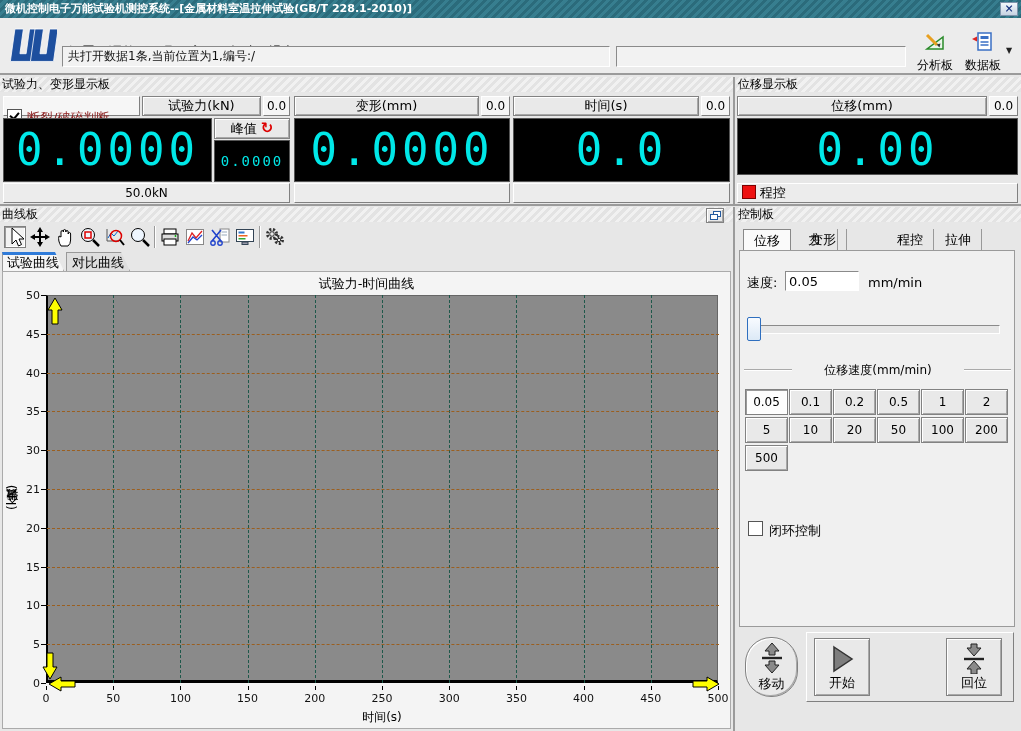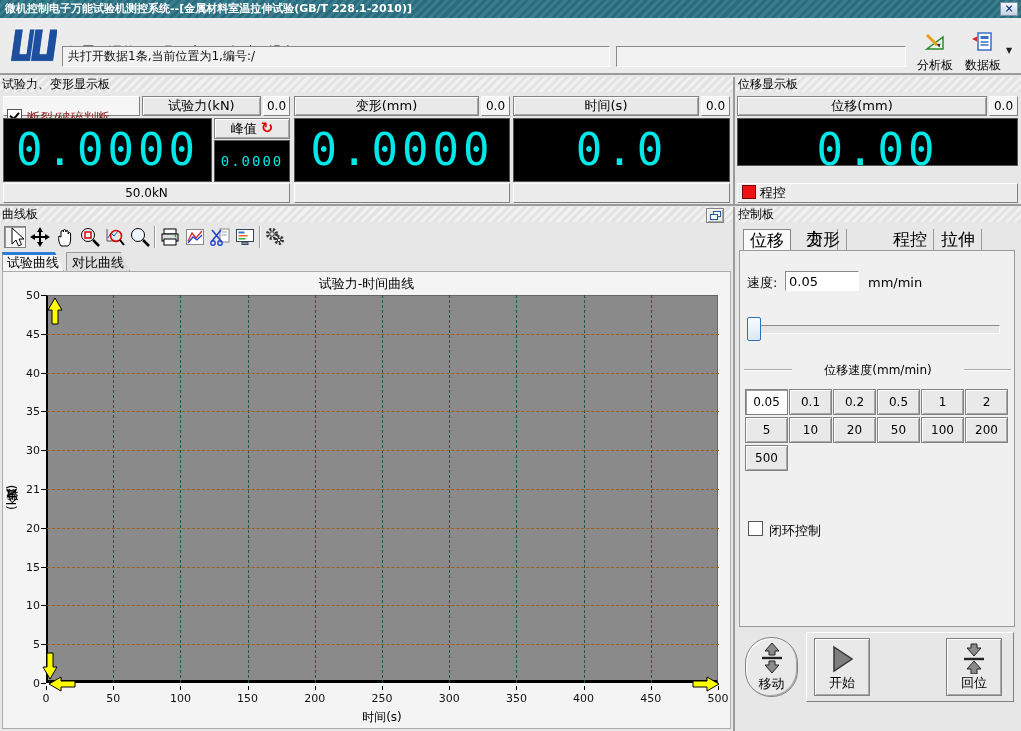--- a/index.html
+++ b/index.html
@@ -40,21 +40,21 @@
   .chartbox{background:#f4f4f4;border:1px solid #aaa;}
   .charttitle{width:100%;text-align:center;font-size:13px;top:3px;left:0;}
   .plot{background:#8a8a8a;border-left:2px solid #000;border-bottom:3px solid #000;border-top:1px solid #666;border-right:1px solid #666;}
   .gl-v{width:0;border-left:1px dashed #1e584a;}
   .gl-h{height:0;border-top:1px dashed #9b5f1f;}
   .tick{background:#000;}
   .ticklbl{font-size:11px;color:#111;text-align:center;}
   .yticklbl{font-size:11px;color:#111;text-align:right;}
   .axislbl{font-size:12px;color:#000;text-align:center;}
   
-  .ktab{height:21px;font-size:17px;text-align:center;line-height:21px;border-right:1px solid #999;color:#000;}
+  .ktab{height:21px;font-size:13px;text-align:center;line-height:21px;border-right:1px solid #999;color:#000;}
   .ktab.active{background:#fafafa;border:1px solid #888;border-bottom:none;font-weight:normal;}
   .cpanel{background:#f0f0f0;border:1px solid #9a9a9a;}
   .spd{font-size:12px;text-align:center;line-height:24px;}
   .spd.active{background:#fdfdfd;}
   .grpline{height:1px;background:#aaa;box-shadow:0 1px 0 #fff;}
   .grptitle{font-size:12px;text-align:center;}
   .motbtn{display:flex;flex-direction:column;align-items:center;justify-content:space-between;padding:4px 0 3px 0;font-size:13px;}
   .motbtn.active{background:#57c9ee;}
   .slider-track{background:#e6e6e6;border:1px solid;border-color:#8a8a8a #fff #fff #8a8a8a;}
   .slider-thumb{background:linear-gradient(#f8fbff,#dce9f6);border:1px solid #2f6fbf;border-radius:2px;}
@@ -130,21 +130,21 @@
   <div class="abs lcd lcd-big" style="left:294px;top:118px;width:216px;height:64px;">0.0000</div>
   <div class="abs rais footerbar" style="left:294px;top:183px;width:216px;height:20px;"></div>
 
   <div class="abs btn3d paneltitle" style="left:513px;top:96px;width:186px;height:20px;">时间(s)</div>
   <div class="abs rais smallval" style="left:701px;top:96px;width:29px;height:20px;">0.0</div>
   <div class="abs lcd lcd-big" style="left:513px;top:118px;width:217px;height:64px;">0.0</div>
   <div class="abs rais footerbar" style="left:513px;top:183px;width:217px;height:20px;"></div>
 
   <div class="abs btn3d paneltitle" style="left:737px;top:96px;width:250px;height:20px;">位移(mm)</div>
   <div class="abs rais smallval" style="left:989px;top:96px;width:29px;height:20px;">0.0</div>
-  <div class="abs lcd lcd-big" style="left:737px;top:118px;width:281px;height:48px;">0.00</div>
+  <div class="abs lcd lcd-big" style="left:737px;top:118px;width:281px;height:57px;">0.00</div>
   <div class="abs rais footerbar" style="left:737px;top:183px;width:281px;height:20px;text-align:left;padding-left:4px;">
     <span class="redsq"></span>
     <span style="font-size:13px;">程控</span>
   </div>
 
   <div class="abs sechdr" style="left:0;top:207px;width:733px;">曲线板</div>
   <div class="abs btn3d" style="left:706px;top:208px;width:18px;height:15px;display:flex;align-items:center;justify-content:center;">
     <svg width="11" height="10">
         <rect x="3.5" y="0.5" width="7" height="5" fill="#fff" stroke="#245a9e"></rect>
         <rect x="0.5" y="3.5" width="7" height="5" fill="#fff" stroke="#245a9e"></rect>

